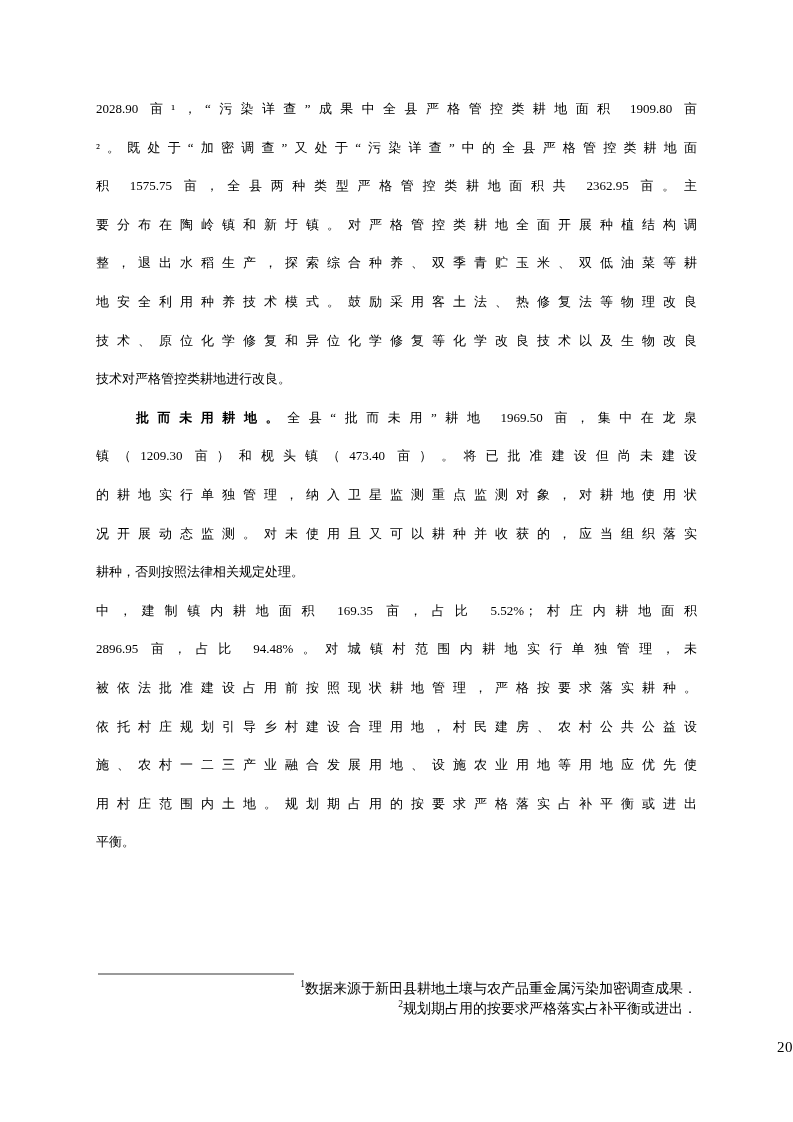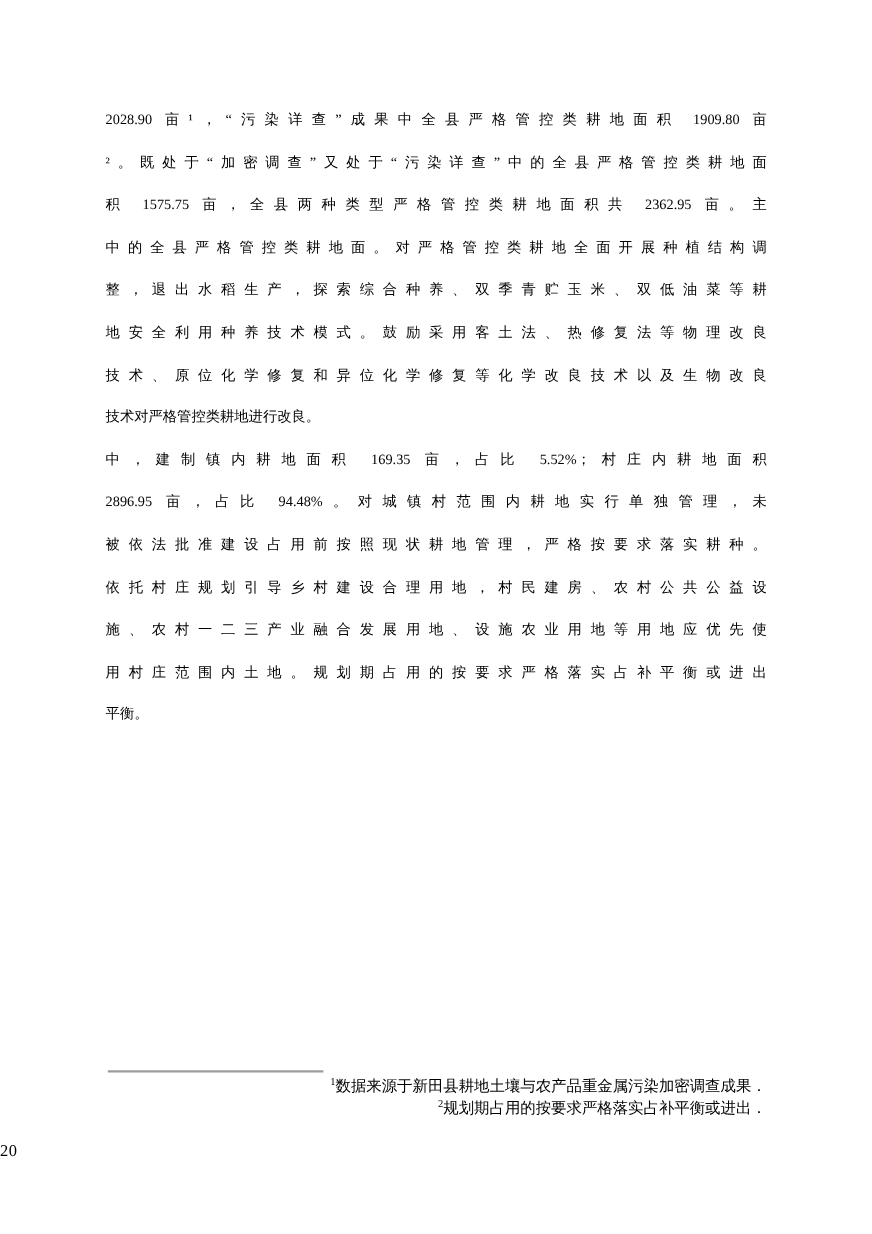--- a/index.html
+++ b/index.html
@@ -58,43 +58,50 @@
   .fn-marker {
     vertical-align: super;
     font-size: 9.5px;
     line-height: 0;
   }
   .page-number {
     position: absolute;
     top: 1039px;
     left: 0;
     width: 100%;
-    text-align: left;
+    text-align: right;
     font-size: 15px;
     letter-spacing: 0.5px;
   }
 </style>
 </head>
 <body>
 
 <div class="page">
 
   <div class="body-text">
 
     <div class="paragraph">
       <div class="line">2028.90 亩¹，“污染详查”成果中全县严格管控类耕地面积 1909.80 亩</div>
       <div class="line">²。既处于“加密调查”又处于“污染详查”中的全县严格管控类耕地面</div>
       <div class="line">积 1575.75 亩，全县两种类型严格管控类耕地面积共 2362.95 亩。主</div>
-      <div class="line">中的全县严格管控类耕地面。对严格管控类耕地全面开展种植结构调</div>
+      <div class="line">要分布在陶岭镇和新圩镇。对严格管控类耕地全面开展种植结构调</div>
       <div class="line">整，退出水稻生产，探索综合种养、双季青贮玉米、双低油菜等耕</div>
       <div class="line">地安全利用种养技术模式。鼓励采用客土法、热修复法等物理改良</div>
       <div class="line">技术、原位化学修复和异位化学修复等化学改良技术以及生物改良</div>
       <div class="line para-end">技术对严格管控类耕地进行改良。</div>
     </div>
 
+    <div class="paragraph">
+      <div class="line indent"><span class="lead">批而未用耕地。</span><span>全县“批而未用”耕地 1969.50 亩，集中在龙泉</span></div>
+      <div class="line">镇（1209.30 亩）和枧头镇（473.40 亩）。将已批准建设但尚未建设</div>
+      <div class="line">的耕地实行单独管理，纳入卫星监测重点监测对象，对耕地使用状</div>
+      <div class="line">况开展动态监测。对未使用且又可以耕种并收获的，应当组织落实</div>
+      <div class="line para-end">耕种，否则按照法律相关规定处理。</div>
+    </div>
 
     <div class="paragraph">
       <div class="line">中，建制镇内耕地面积 169.35 亩，占比 5.52%；村庄内耕地面积</div>
       <div class="line">2896.95 亩，占比 94.48%。对城镇村范围内耕地实行单独管理，未</div>
       <div class="line">被依法批准建设占用前按照现状耕地管理，严格按要求落实耕种。</div>
       <div class="line">依托村庄规划引导乡村建设合理用地，村民建房、农村公共公益设</div>
       <div class="line">施、农村一二三产业融合发展用地、设施农业用地等用地应优先使</div>
       <div class="line">用村庄范围内土地。规划期占用的按要求严格落实占补平衡或进出</div>
       <div class="line para-end">平衡。</div>
     </div>

